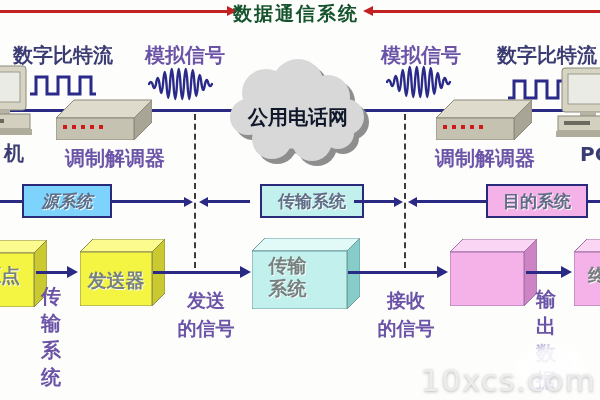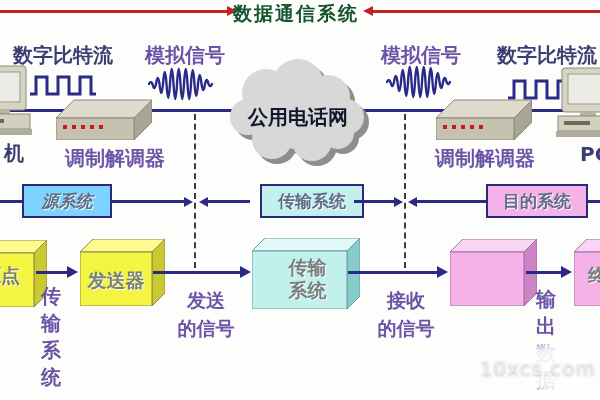--- a/index.html
+++ b/index.html
@@ -32,21 +32,21 @@
   .cbg{background:#c2f0ec;}
   .pbg{background:#f4b2e8;}
   .boxlabel{position:absolute;text-align:center;font-size:19px;font-weight:bold;color:#76807e;
     text-shadow:1px 1px 0 rgba(255,255,255,.9);}
   .twoline{white-space:pre-line;line-height:23px;}
   .vtext{position:absolute;width:22px;font-size:20px;font-weight:bold;color:#6b53a8;
     word-break:break-all;line-height:27px;text-align:center;}
   .flowlabel{position:absolute;font-size:19px;font-weight:bold;color:#6b53a8;text-align:center;
     white-space:pre-line;line-height:28px;}
   .cloudlabel{position:absolute;text-align:center;font-size:20px;font-weight:bold;color:#0f172a;}
-  .watermark{position:absolute;right:4px;bottom:20px;font-size:20px;color:#ececec;
+  .watermark{position:absolute;right:4px;bottom:2px;font-size:31px;color:#ececec;
     text-shadow:0 1px 3px rgba(140,140,140,.6);letter-spacing:1px;}
   .blob{position:absolute;background:#ffffff;border-radius:50%;filter:blur(4px);opacity:.92;}
 </style>
 </head>
 <body>
 
 <div class="canvas">
 
   <div class="redline" style="left:0;top:10px;width:228px;"></div>
   <div class="ah redr" style="left:227px;top:6px;"></div>
@@ -177,21 +177,21 @@
   <div class="boxlabel" style="left:80px;top:268px;width:72px;">发送器</div>
 
   <div class="hline" style="left:153px;top:271px;width:87px;"></div>
   <div class="ah r" style="left:240px;top:266px;"></div>
 
   <svg class="abs" style="left:252px;top:238px;" width="108" height="71" viewBox="0 0 108 71">
     <polygon points="0,13 13,0 108,0 95,13" fill="#e2faf7" stroke="#6a9a9a"></polygon>
     <polygon points="95,13 108,0 108,58 95,71" fill="#86ccc8" stroke="#6a9a9a"></polygon>
     <rect x="0" y="13" width="95" height="58" fill="#c2f0ec" stroke="#6a9a9a"></rect>
   </svg>
-  <div class="boxlabel twoline" style="left:260px;top:256px;width:95px;">传输
+  <div class="boxlabel twoline" style="left:240px;top:256px;width:95px;font-family:Liberation Mono, monospace;">传输
 系统</div>
 
   <div class="hline" style="left:348px;top:271px;width:89px;"></div>
   <div class="ah r" style="left:437px;top:266px;"></div>
 
   <svg class="abs" style="left:450px;top:239px;" width="87" height="67" viewBox="0 0 87 67">
     <polygon points="0,13 13,0 87,0 74,13" fill="#fad6f4" stroke="#a070a4"></polygon>
     <polygon points="74,13 87,0 87,54 74,67" fill="#cc84c4" stroke="#a070a4"></polygon>
     <rect x="0" y="13" width="74" height="54" fill="#f4b2e8" stroke="#a070a4"></rect>
   </svg>

